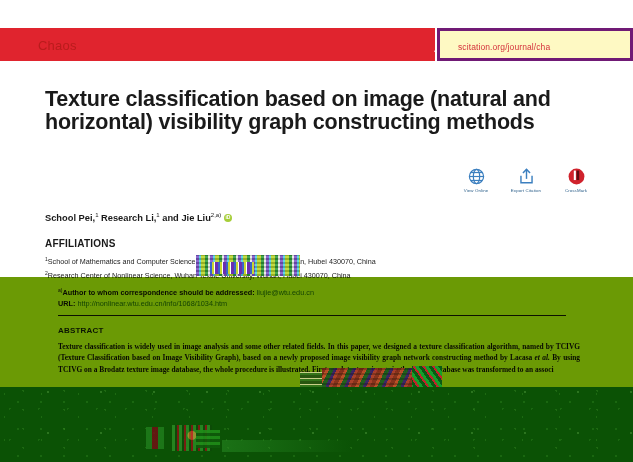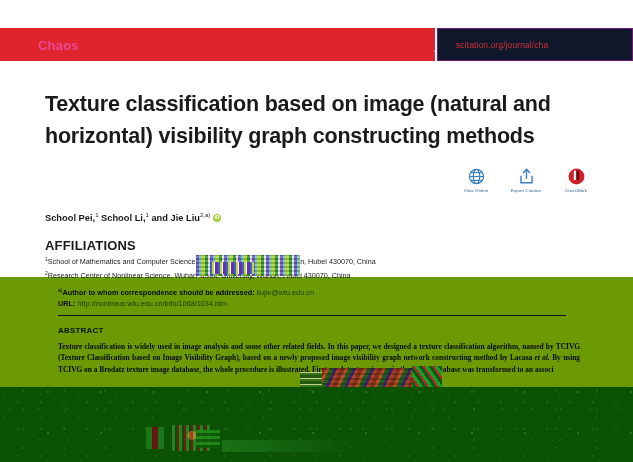--- a/index.html
+++ b/index.html
@@ -6,47 +6,47 @@
   body{
     width:633px;height:462px;
     background:#ffffff;
     font-family:"Liberation Sans", sans-serif;
     overflow:hidden;position:relative;
   }
   .page{position:absolute;inset:0;background:#fff;}
 
   
   .hdr{position:absolute;left:0;top:28px;width:435px;height:33px;background:#e0242e;}
-  .hdr-journal{position:absolute;left:38px;top:38px;font-size:13px;font-weight:bold;color:#ec4899;letter-spacing:.2px;}
+  .hdr-journal{position:absolute;left:38px;top:38px;font-size:13px;font-weight:normal;color:#b91c1c;letter-spacing:.2px;}
   .hdr-article{position:absolute;left:386px;top:41px;font-size:12px;font-weight:bold;color:#fff;letter-spacing:.6px;margin-left:48px;}
-  .urlbox{position:absolute;left:437px;top:28px;width:196px;height:33px;background:#0f172a;border:1px solid #701a75;box-sizing:border-box;}
+  .urlbox{position:absolute;left:437px;top:28px;width:196px;height:33px;background:#fef9c3;border:3px solid #701a75;box-sizing:border-box;}
   .urlbox span{position:absolute;left:18px;top:11px;font-size:8.5px;color:#d4323c;letter-spacing:.1px;}
 
   
-  .title{position:absolute;left:45px;top:88px;width:555px;font-size:21.5px;line-height:32px;font-weight:bold;color:#1a1a1a;letter-spacing:-.2px;}
+  .title{position:absolute;left:45px;top:88px;width:555px;font-size:21.5px;line-height:23px;font-weight:bold;color:#1a1a1a;letter-spacing:-.2px;}
 
   
   .cite{position:absolute;left:45px;top:162px;width:400px;font-size:8.3px;line-height:11.6px;color:#222;font-weight:bold;}
   .cite .doi{color:#49a6d8;font-weight:bold;}
 
   
   .icons{position:absolute;left:452px;top:165px;width:150px;height:36px;}
   .icon-item{position:absolute;width:48px;text-align:center;}
   .icon-item .glyph{height:22px;display:flex;align-items:center;justify-content:center;}
   .icon-item .lbl{font-size:4.4px;color:#2c5f8a;margin-top:1px;letter-spacing:.1px;}
   #ic1{left:0;} #ic2{left:50px;} #ic3{left:100px;}
 
   
   .authors{position:absolute;left:45px;top:212px;font-size:9.3px;font-weight:bold;color:#1a1a1a;}
   .authors sup{font-size:6px;font-weight:normal;}
   .orcid{display:inline-block;width:8px;height:8px;border-radius:50%;background:#a6ce39;vertical-align:-1px;margin-left:3px;position:relative;}
   .orcid::after{content:"iD";position:absolute;left:1.3px;top:-.5px;font-size:5px;color:#fff;font-weight:bold;}
 
   
-  .aff-head{position:absolute;left:45px;top:238px;font-size:13px;font-weight:bold;color:#1a1a1a;letter-spacing:.2px;}
+  .aff-head{position:absolute;left:45px;top:238px;font-size:10px;font-weight:bold;color:#1a1a1a;letter-spacing:.2px;}
   .affs{position:absolute;left:45px;top:254px;width:470px;font-size:7.2px;line-height:10.2px;color:#222;}
   .affs sup{font-size:5px;}
 
   
   .corr{position:absolute;left:58px;top:285px;width:420px;font-size:7.3px;line-height:10.5px;color:#111;}
   .corr b{font-weight:bold;}
   .corr .mail{color:#2f6f2f;}
   .corr sup{font-size:5px;}
 
   .rule{position:absolute;left:58px;top:315px;width:508px;height:1px;background:#1c1c1c;}
@@ -151,21 +151,21 @@
           <circle cx="12" cy="12" r="10" fill="#d0222c"></circle>
           <rect x="8.6" y="4.5" width="2.6" height="12" fill="#ffffff"></rect>
           <rect x="12.2" y="4.5" width="3.2" height="12" fill="#5a0d12"></rect>
         </svg>
       </div>
       <div class="lbl">CrossMark</div>
     </div>
   </div>
 
   <div class="authors">
-    <span>School Pei,</span><sup>1</sup><span> School Li,</span><sup>1</sup><span> and Jie Liu</span><sup>2,a)</sup><span class="orcid"></span>
+    <span>School Pei,</span><sup>1</sup><span> Research Li,</span><sup>1</sup><span> and Jie Liu</span><sup>2,a)</sup><span class="orcid"></span>
   </div>
 
   <div class="aff-head">AFFILIATIONS</div>
   <div class="affs">
     <div>
       <sup>1</sup><span>School of Mathematics and Computer Science, Wuhan Textile University, Wuhan, Hubei 430070, China</span>
     </div>
     <div>
       <sup>2</sup><span>Research Center of Nonlinear Science, Wuhan Textile University, Wuhan, Hubei 430070, China</span>
     </div>

